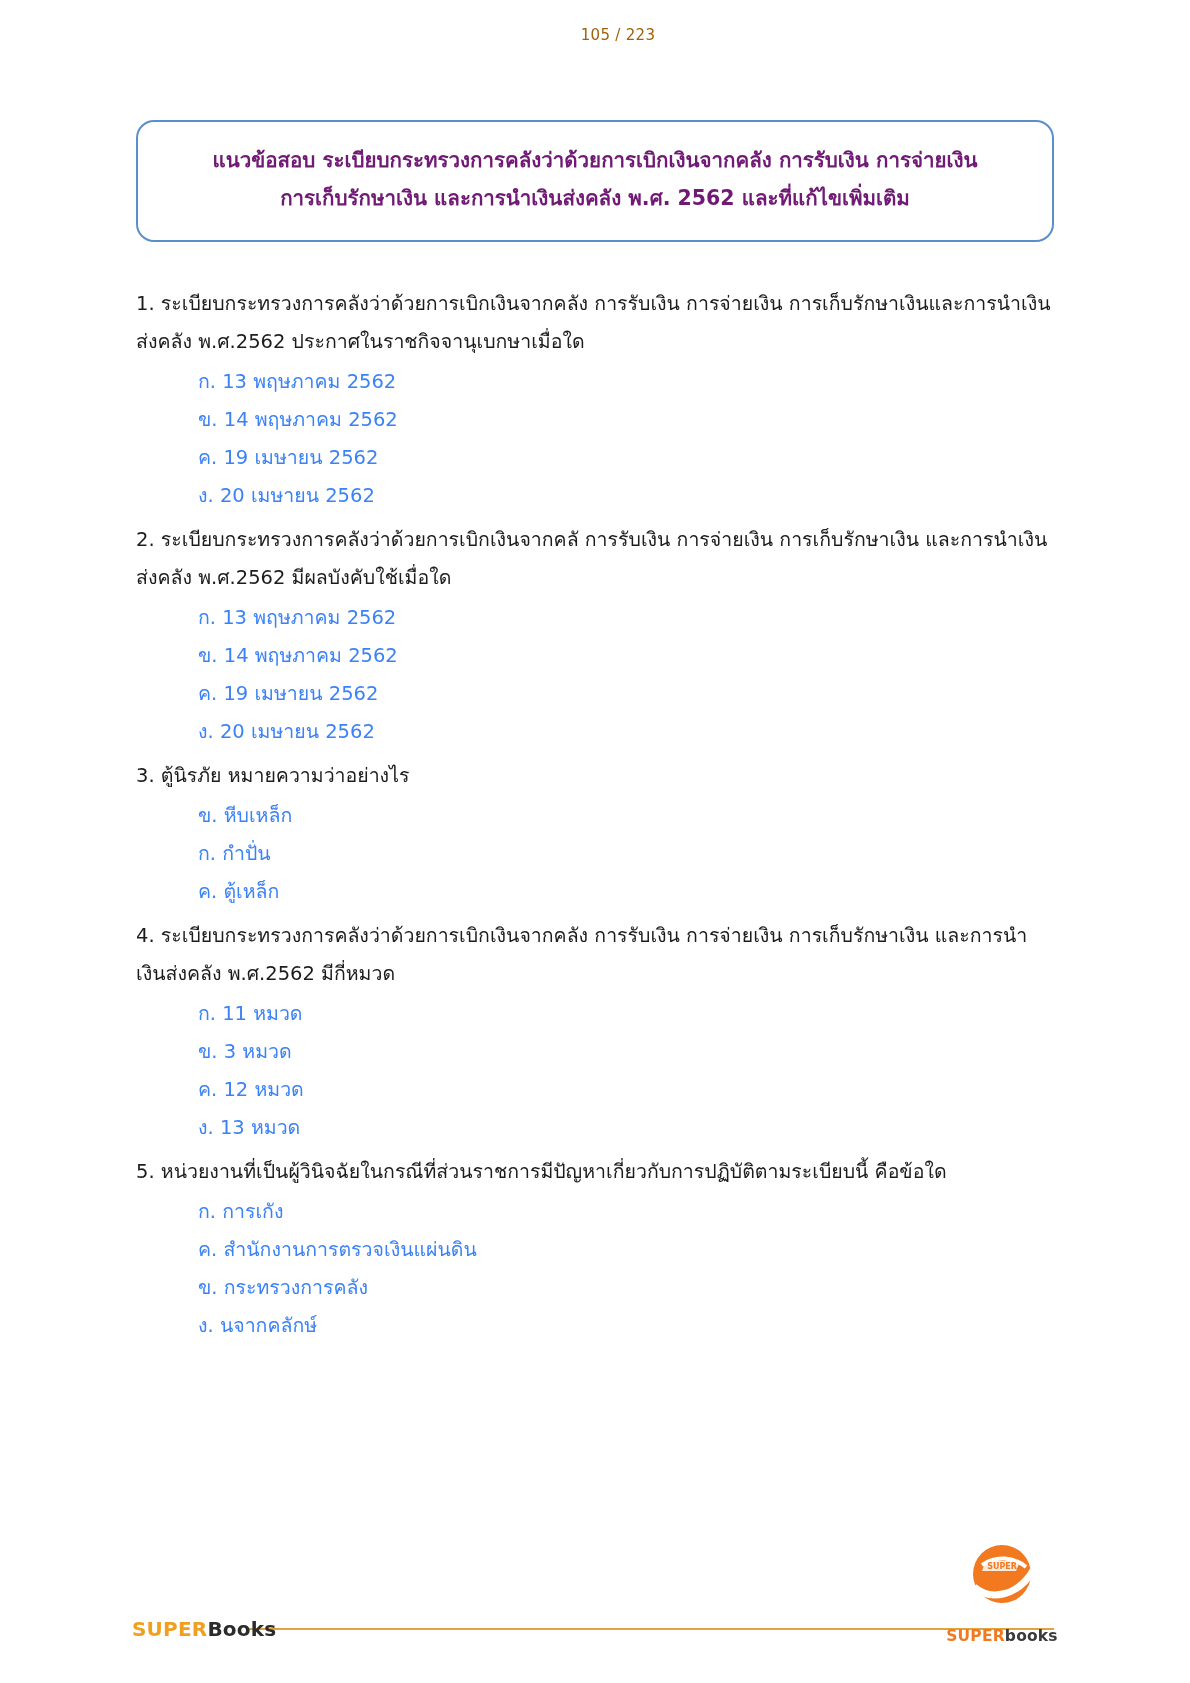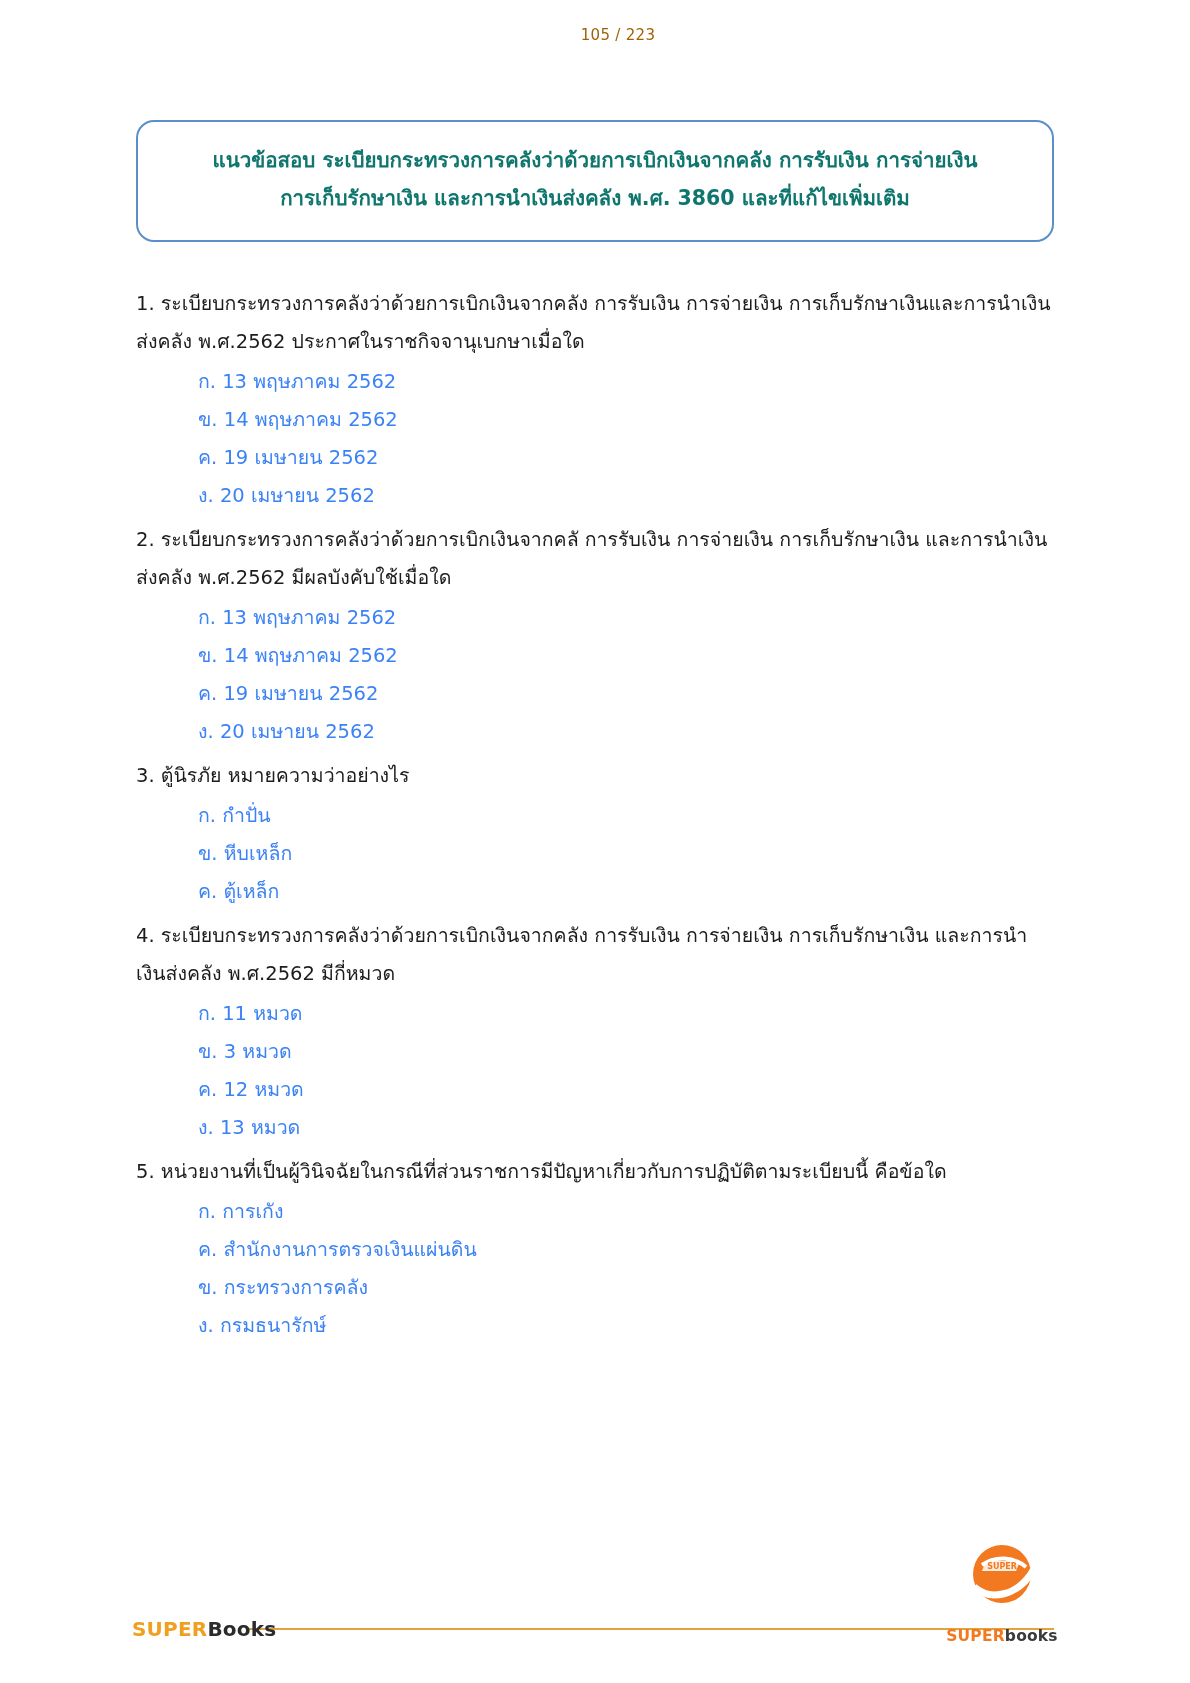--- a/index.html
+++ b/index.html
@@ -39,21 +39,21 @@
     box-sizing: border-box;
     border: 2px solid #5b8fc9;
     border-radius: 18px;
     padding: 20px 26px 22px 26px;
     text-align: center;
   }
   .title-line {
     font-size: 20.5px;
     font-weight: bold;
     line-height: 1.85;
-    color: #0f766e;
+    color: #701a75;
   }
   .content {
     position: absolute;
     top: 285px;
     left: 136px;
     width: 920px;
   }
   .question {
     font-size: 19.5px;
     line-height: 1.95;
@@ -125,21 +125,21 @@
 </style>
 </head>
 <body>
 
 <div class="page">
 
   <div class="pager">105 / 223</div>
 
   <div class="title-box">
     <div class="title-line">แนวข้อสอบ ระเบียบกระทรวงการคลังว่าด้วยการเบิกเงินจากคลัง การรับเงิน การจ่ายเงิน</div>
-    <div class="title-line">การเก็บรักษาเงิน และการนำเงินส่งคลัง พ.ศ. 3860 และที่แก้ไขเพิ่มเติม</div>
+    <div class="title-line">การเก็บรักษาเงิน และการนำเงินส่งคลัง พ.ศ. 2562 และที่แก้ไขเพิ่มเติม</div>
   </div>
 
   <div class="content">
 
     <div>
       <p class="question">1. ระเบียบกระทรวงการคลังว่าด้วยการเบิกเงินจากคลัง การรับเงิน การจ่ายเงิน การเก็บรักษาเงินและการนำเงินส่งคลัง พ.ศ.2562 ประกาศในราชกิจจานุเบกษาเมื่อใด</p>
       <ul class="choices">
         <li class="choice">ก. 13 พฤษภาคม 2562</li>
         <li class="choice">ข. 14 พฤษภาคม 2562</li>
         <li class="choice">ค. 19 เมษายน 2562</li>
@@ -153,43 +153,43 @@
         <li class="choice">ก. 13 พฤษภาคม 2562</li>
         <li class="choice">ข. 14 พฤษภาคม 2562</li>
         <li class="choice">ค. 19 เมษายน 2562</li>
         <li class="choice">ง. 20 เมษายน 2562</li>
       </ul>
     </div>
 
     <div>
       <p class="question">3. ตู้นิรภัย หมายความว่าอย่างไร</p>
       <ul class="choices">
+        <li class="choice">ข. หีบเหล็ก</li>
         <li class="choice">ก. กำปั่น</li>
-        <li class="choice">ข. หีบเหล็ก</li>
         <li class="choice">ค. ตู้เหล็ก</li>
       </ul>
     </div>
 
     <div>
       <p class="question">4. ระเบียบกระทรวงการคลังว่าด้วยการเบิกเงินจากคลัง การรับเงิน การจ่ายเงิน การเก็บรักษาเงิน และการนำเงินส่งคลัง พ.ศ.2562 มีกี่หมวด</p>
       <ul class="choices">
         <li class="choice">ก. 11 หมวด</li>
         <li class="choice">ข. 3 หมวด</li>
         <li class="choice">ค. 12 หมวด</li>
         <li class="choice">ง.  13 หมวด</li>
       </ul>
     </div>
 
     <div>
       <p class="question">5. หน่วยงานที่เป็นผู้วินิจฉัยในกรณีที่ส่วนราชการมีปัญหาเกี่ยวกับการปฏิบัติตามระเบียบนี้ คือข้อใด</p>
       <ul class="choices">
         <li class="choice">ก. การเกัง</li>
         <li class="choice">ค. สำนักงานการตรวจเงินแผ่นดิน</li>
         <li class="choice">ข. กระทรวงการคลัง</li>
-        <li class="choice">ง. กรมธนารักษ์</li>
+        <li class="choice">ง. นจากคลักษ์</li>
       </ul>
     </div>
 
   </div>
 
   <div class="footer">
     <div class="footer-rule"></div>
     <div class="footer-brand">
       <span class="brand-super">SUPER</span><span class="brand-books">Books</span>
     </div>

